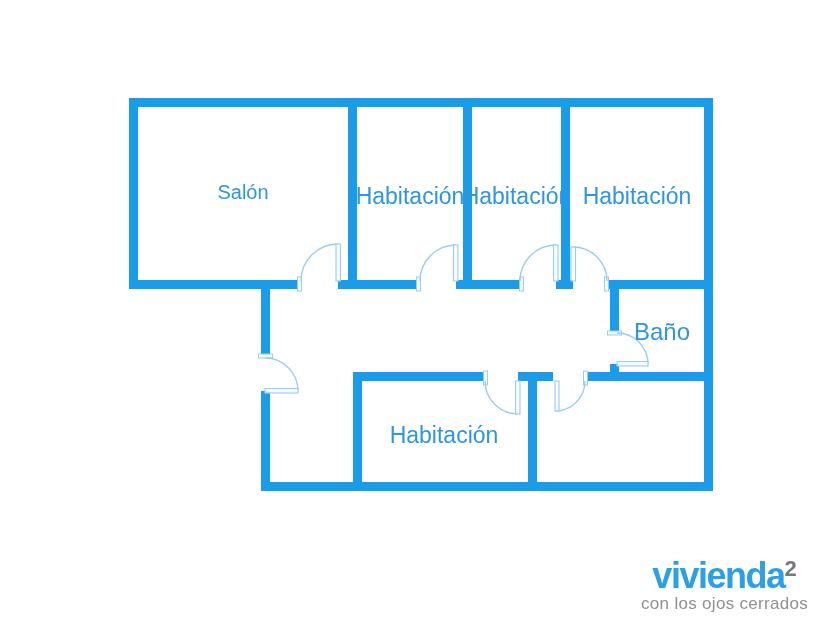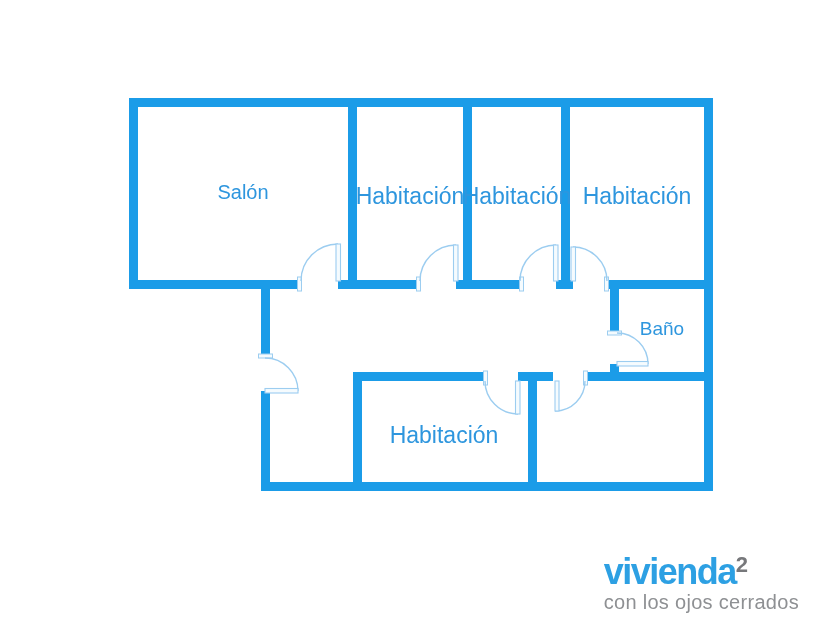--- a/index.html
+++ b/index.html
@@ -21,35 +21,35 @@
   .wall{position:absolute;background:var(--wall);}
   .doors-svg{position:absolute;left:0;top:0;pointer-events:none;}
   .door-arc{fill:none;stroke:var(--door-line);stroke-width:1.4;}
   .door-leaf{fill:var(--door-fill);stroke:var(--door-line);stroke-width:1.1;}
   .door-jamb{fill:var(--door-fill);stroke:var(--door-line);stroke-width:1;}
   .room-label{
     position:absolute;color:var(--room-label);
     text-align:center;white-space:nowrap;line-height:1.2;
   }
   .room-label.big{font-size:20px;}
-  .room-label.med{font-size:19px;}
+  .room-label.med{font-size:24px;}
   .room-label.small{font-size:23px;}
   .logo{
-    position:absolute;right:41px;bottom:16px;
+    position:absolute;right:32px;bottom:16px;text-align:center;
   }
   .logo .brand-line{
     font-size:36px;font-weight:bold;color:var(--logo-blue);
     letter-spacing:-1.5px;line-height:1;
   }
   .logo .brand-sup{
     font-size:22px;font-weight:bold;color:var(--logo-sup-gray);
     vertical-align:12px;letter-spacing:0;
   }
   .logo .tagline{
-    font-size:20px;color:var(--tagline-gray);
+    font-size:17px;color:var(--tagline-gray);
     letter-spacing:0.3px;margin-top:0px;line-height:1.2;
   }
 </style>
 </head>
 <body>
 
 <div class="plan">
 
   <div class="wall" style="left:129px;top:98px;width:584px;height:9px;"></div>
   <div class="wall" style="left:129px;top:98px;width:9px;height:191px;"></div>

